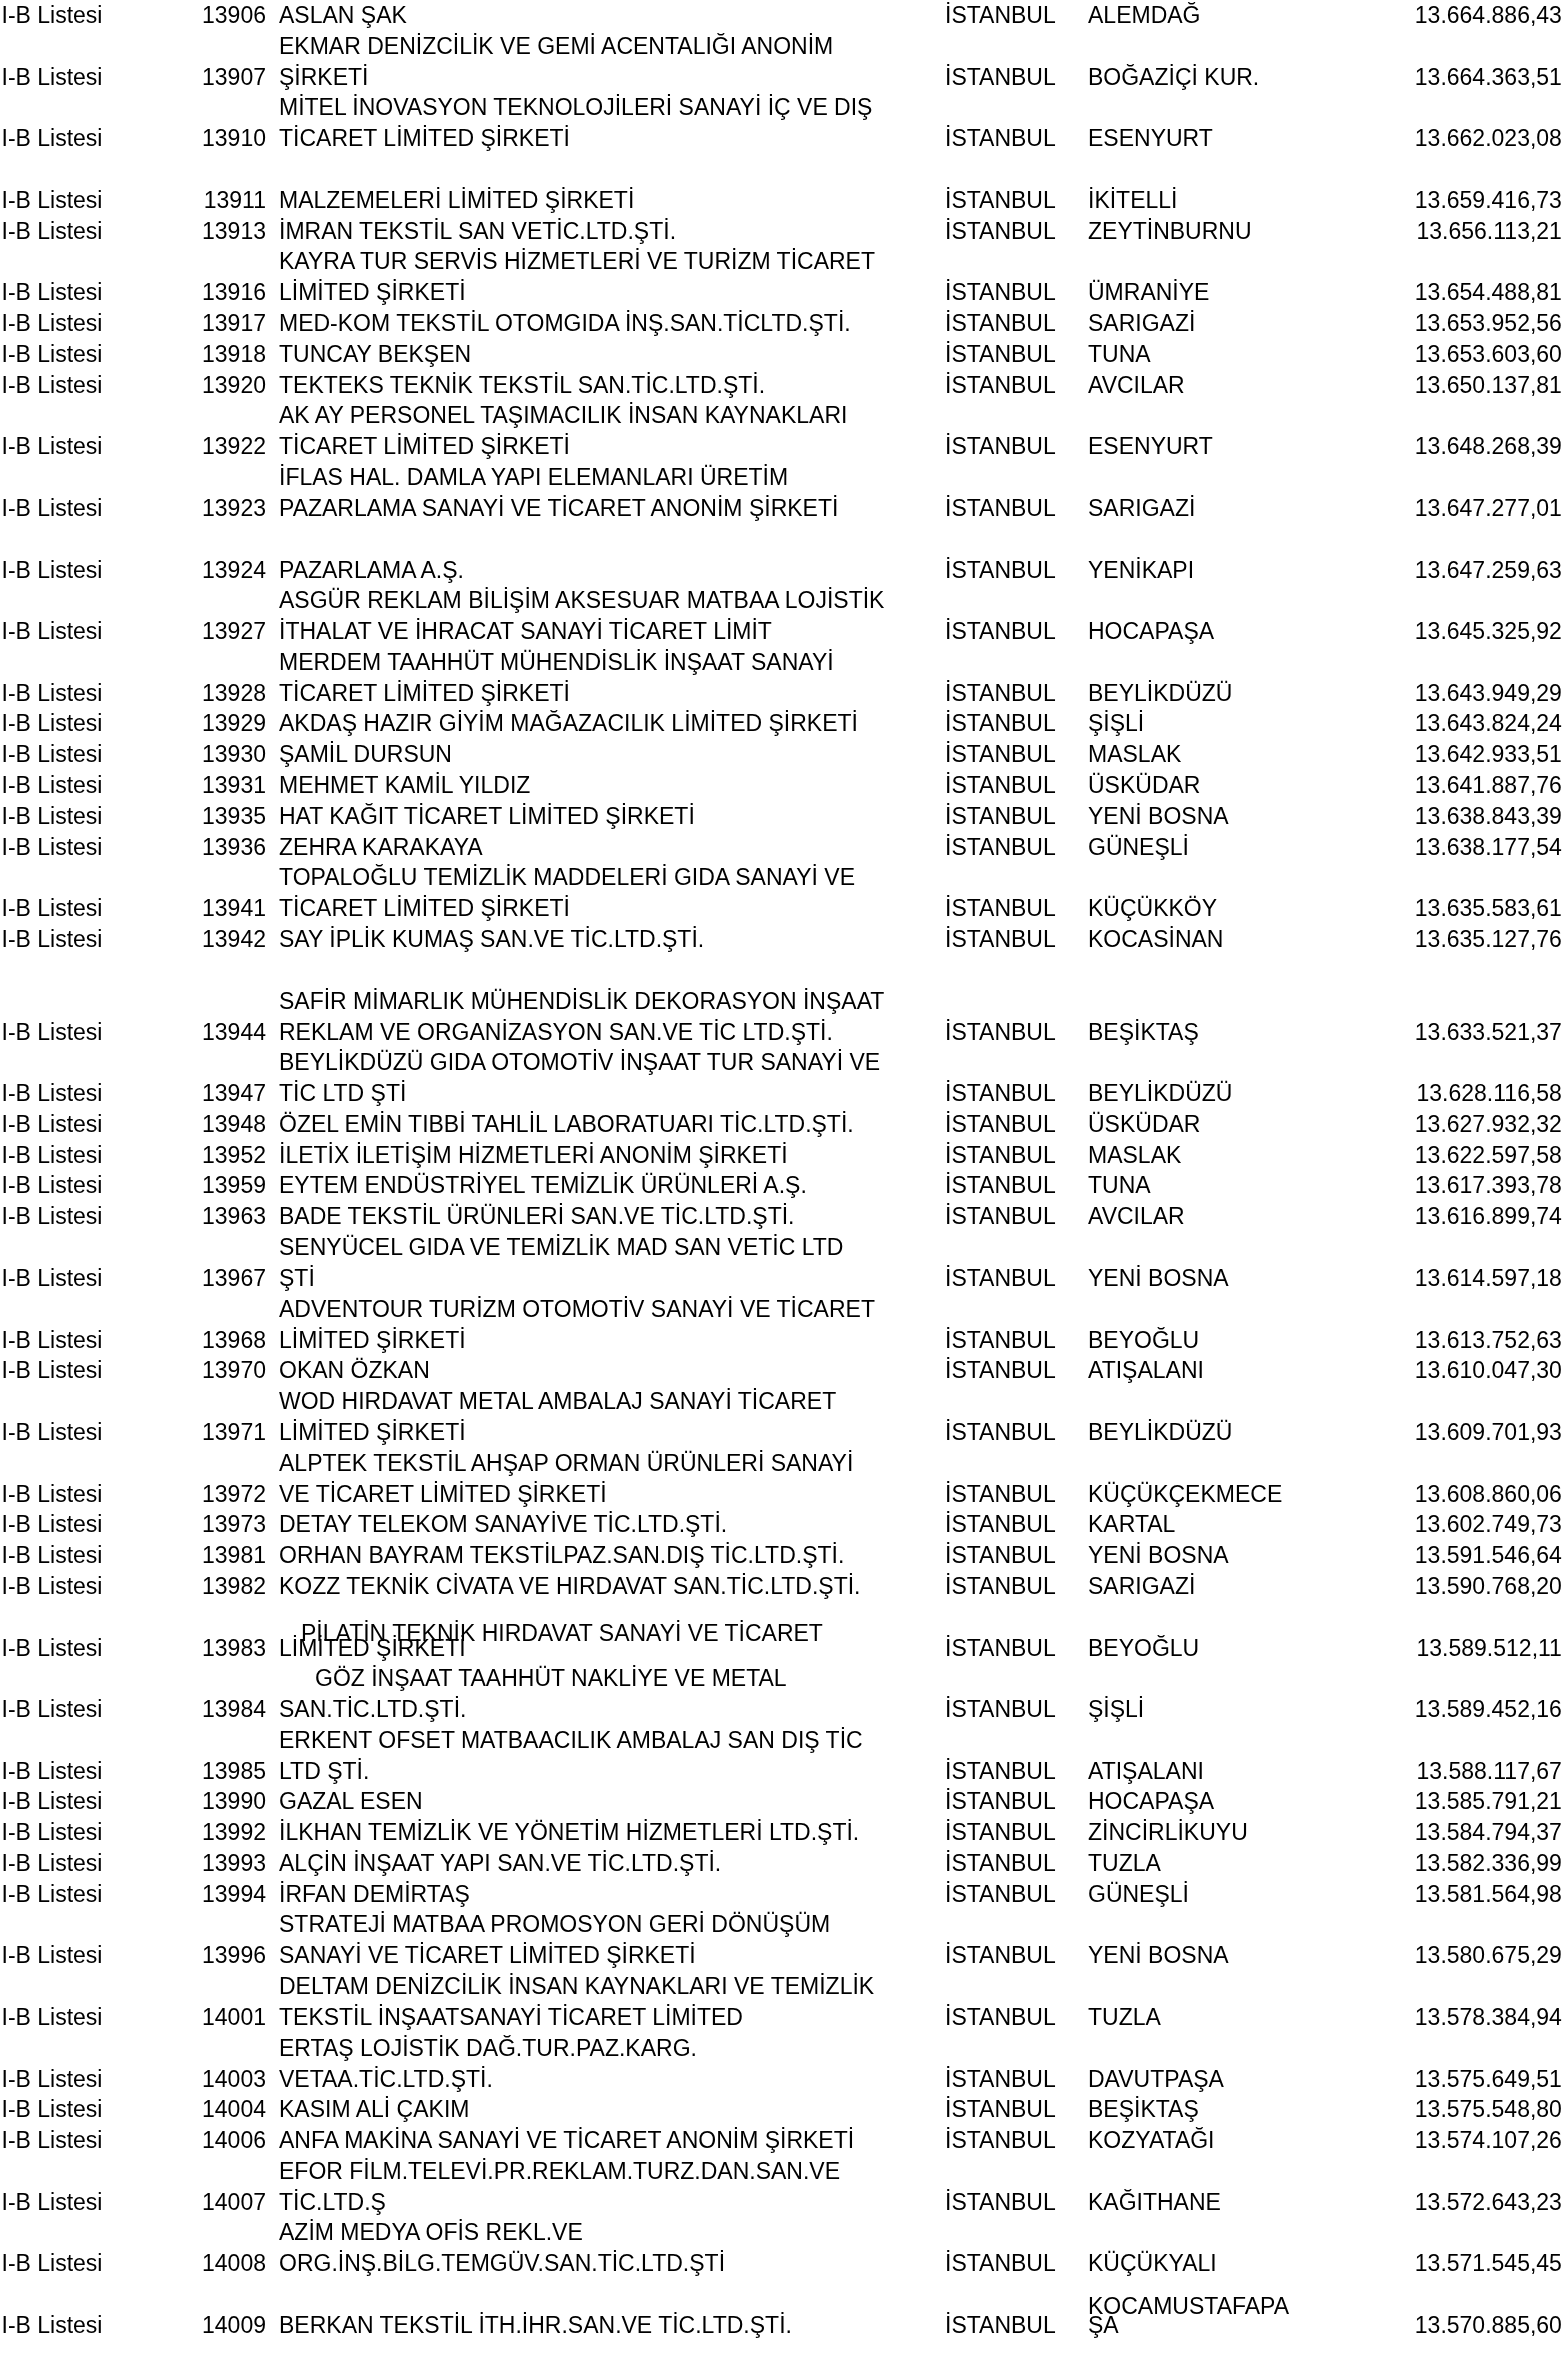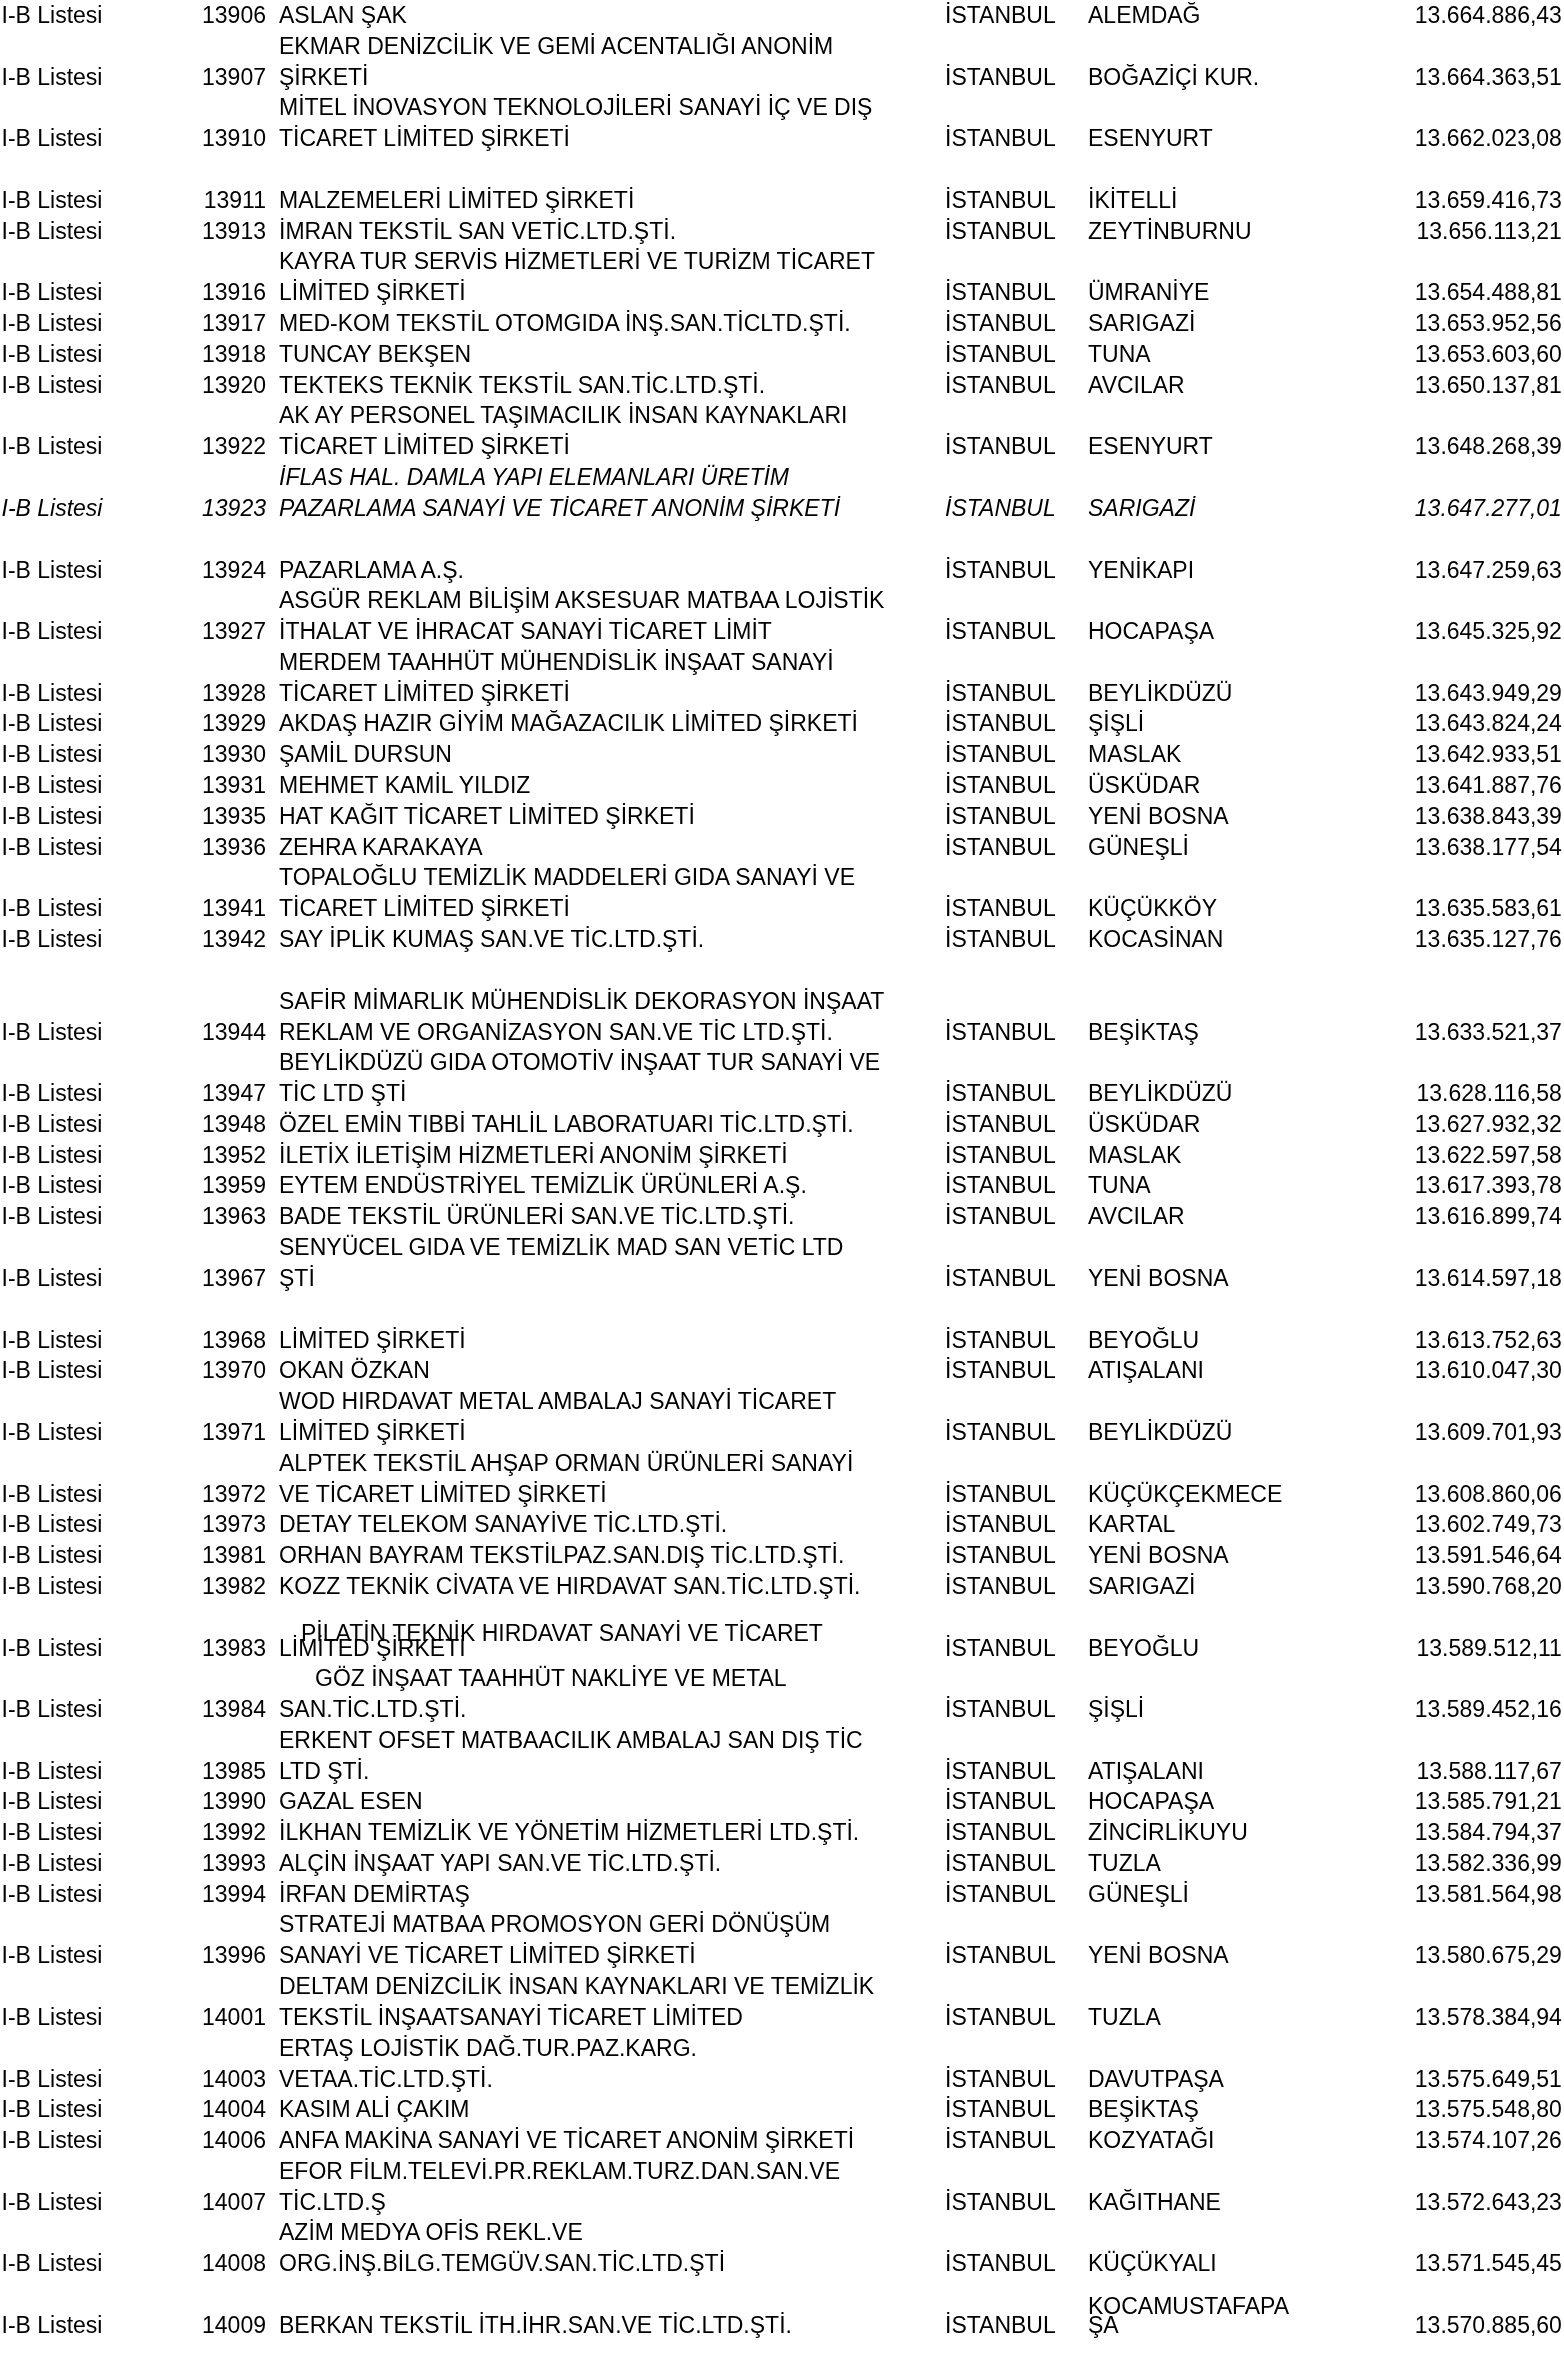--- a/index.html
+++ b/index.html
@@ -127,21 +127,21 @@
       </div>
       <div class="line" style="top: 31px;">
         <span class="c-list">I-B Listesi</span>
         <span class="c-no">13922</span>
         <span class="c-city">İSTANBUL</span>
         <span class="c-amt">13.648.268,39</span>
         <span class="c-name">TİCARET LİMİTED ŞİRKETİ</span>
         <span class="c-dist">ESENYURT</span>
       </div>
     </div>
-    <div class="row" style="top: 462px; height: 62px; font-style: italic;">
+    <div class="row" style="top: 462px; height: 62px;">
       <div class="line" style="top: 0px;">
         <span class="c-name">İFLAS HAL. DAMLA YAPI ELEMANLARI ÜRETİM</span>
       </div>
       <div class="line" style="top: 31px;">
         <span class="c-list">I-B Listesi</span>
         <span class="c-no">13923</span>
         <span class="c-city">İSTANBUL</span>
         <span class="c-amt">13.647.277,01</span>
         <span class="c-name">PAZARLAMA SANAYİ VE TİCARET ANONİM ŞİRKETİ</span>
         <span class="c-dist">SARIGAZİ</span>
@@ -329,20 +329,23 @@
       <div class="line" style="top: 31px;">
         <span class="c-list">I-B Listesi</span>
         <span class="c-no">13967</span>
         <span class="c-city">İSTANBUL</span>
         <span class="c-amt">13.614.597,18</span>
         <span class="c-name">ŞTİ</span>
         <span class="c-dist">YENİ BOSNA</span>
       </div>
     </div>
     <div class="row" style="top: 1294px; height: 62px;">
+      <div class="line" style="top: 0px;">
+        <span class="c-name">ADVENTOUR TURİZM OTOMOTİV SANAYİ VE TİCARET</span>
+      </div>
       <div class="line" style="top: 31px;">
         <span class="c-list">I-B Listesi</span>
         <span class="c-no">13968</span>
         <span class="c-city">İSTANBUL</span>
         <span class="c-amt">13.613.752,63</span>
         <span class="c-name">LİMİTED ŞİRKETİ</span>
         <span class="c-dist">BEYOĞLU</span>
       </div>
     </div>
     <div class="row" style="top: 1355px; height: 31px;">

